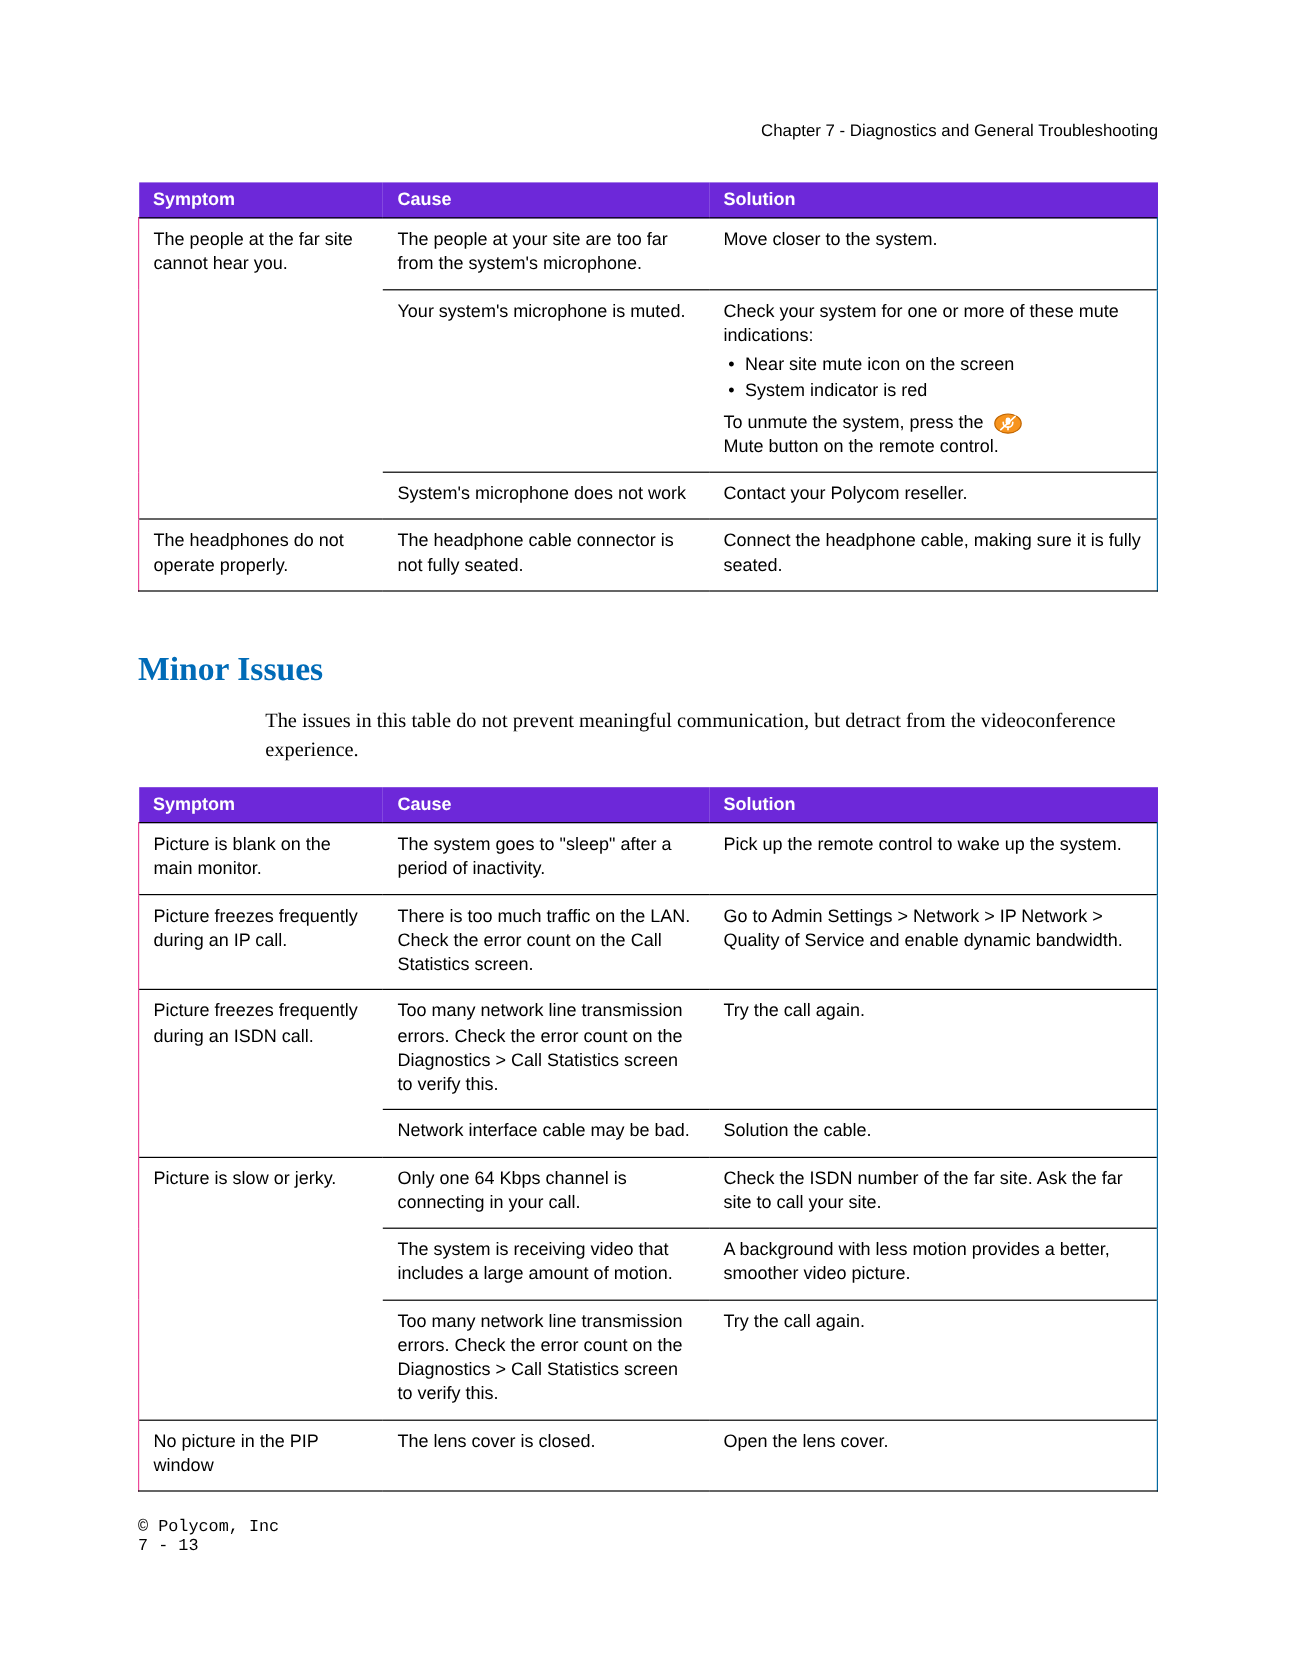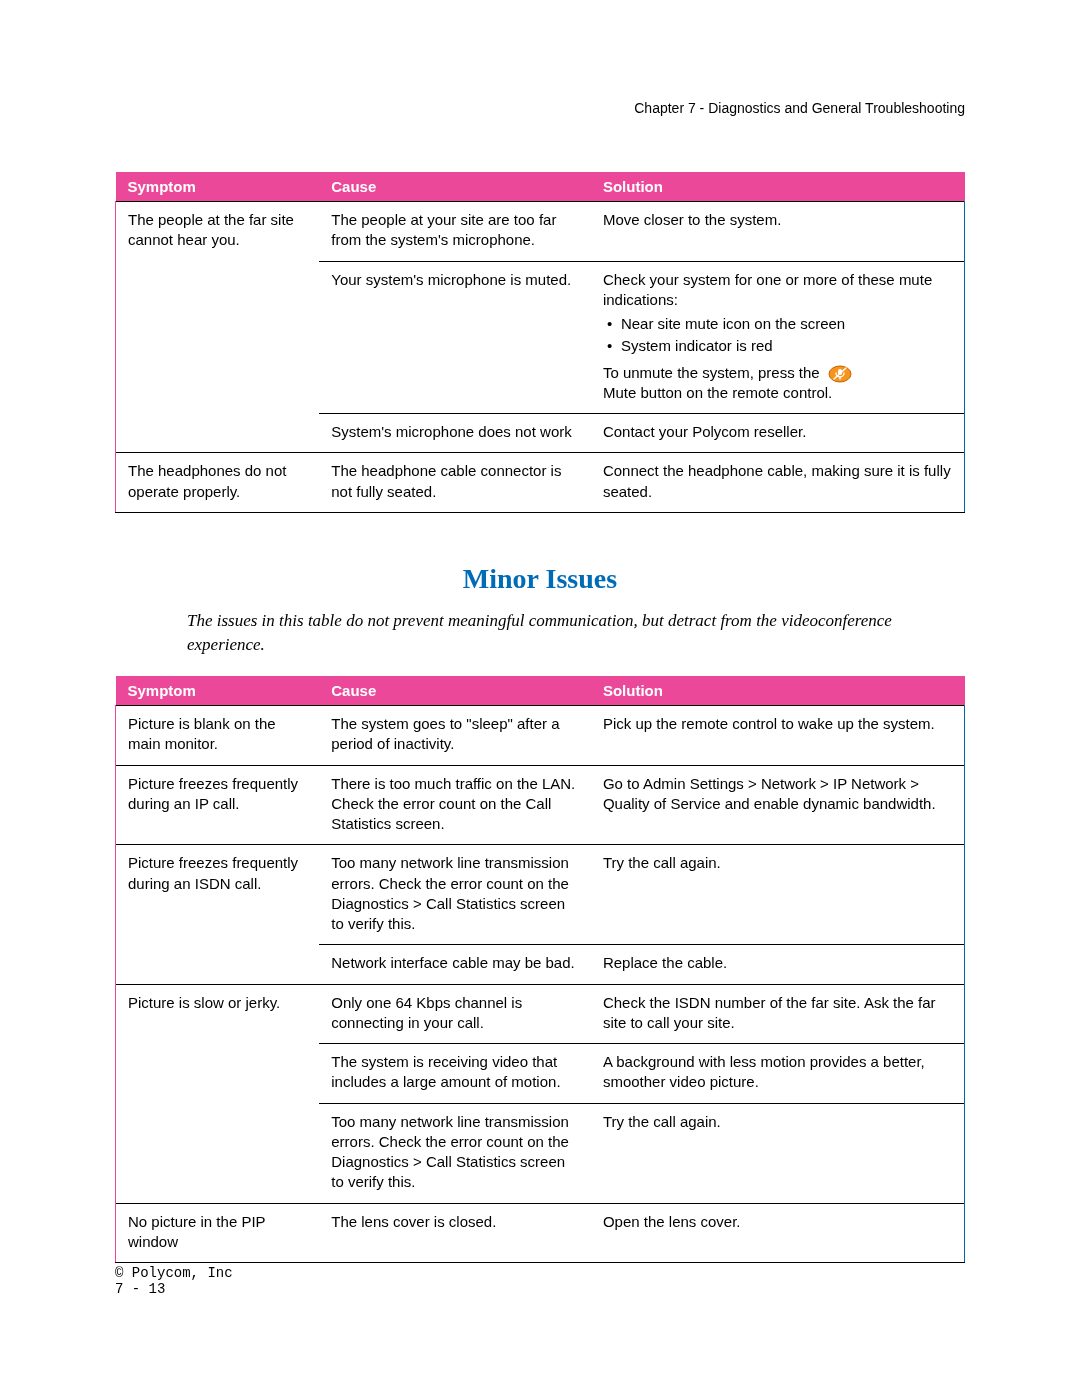--- a/index.html
+++ b/index.html
@@ -14,33 +14,33 @@
     height: 1397px;
     position: relative;
     box-sizing: border-box;
     padding: 100px 115px 0 115px;
   }
   .chapter-header {
     text-align: right;
     font-size: 14px;
     font-family: "Trebuchet MS", Arial, sans-serif;
     color: #000;
-    margin-bottom: 56px;
+    margin-bottom: 36px;
   }
   table.troubleshoot {
     border-collapse: collapse;
     width: 100%;
     table-layout: fixed;
     font-size: 15px;
   }
   table.troubleshoot col.c1 { width: 24%; }
   table.troubleshoot col.c2 { width: 32%; }
   table.troubleshoot col.c3 { width: 44%; }
   table.troubleshoot thead th {
-    background: #ec4899;
+    background: #6d28d9;
     color: #fff;
     text-align: left;
     font-weight: bold;
     font-size: 15px;
     padding: 6px 12px;
   }
   table.troubleshoot td {
     vertical-align: top;
     padding: 8px 12px 10px 12px;
     line-height: 1.35;
@@ -52,28 +52,26 @@
   .bottom td { border-bottom: 1px solid #000; }
   
   .sep-top { border-top: 1px solid #000; }
 
   .section-title {
     color: #006bb7;
     font-family: Georgia, "Times New Roman", serif;
     font-weight: bold;
     font-size: 28px;
     margin: 50px 0 14px 0;
-    text-align: center;
   }
   .section-intro {
     font-family: "Book Antiqua", Palatino, Georgia, serif;
     font-size: 17px;
     line-height: 1.45;
-    margin: 0 0 18px 72px;
-    font-style: italic;
+    margin: 0 0 18px 106px;
   }
   .footer {
     position: absolute;
     bottom: 100px;
     left: 115px;
     right: 115px;
     display: flex;
     justify-content: space-between;
     font-family: Liberation Mono, monospace;
     font-size: 14px;
@@ -202,21 +200,21 @@
 
       <tr class="group-top">
         <td class="outer-left" rowspan="2">Picture freezes frequently during an ISDN call.</td>
         <td>
           <span>Too many network line transmission errors. Check the error count on the </span><b>Diagnostics &gt; Call Statistics</b><span> screen to verify this.</span>
         </td>
         <td class="outer-right">Try the call again.</td>
       </tr>
       <tr>
         <td class="sep-top">Network interface cable may be bad.</td>
-        <td class="outer-right sep-top">Replace the cable.</td>
+        <td class="outer-right sep-top">Solution the cable.</td>
       </tr>
 
       <tr class="group-top">
         <td class="outer-left" rowspan="3">Picture is slow or jerky.</td>
         <td>Only one 64 Kbps channel is connecting in your call.</td>
         <td class="outer-right">Check the ISDN number of the far site. Ask the far site to call your site.</td>
       </tr>
       <tr>
         <td class="sep-top">The system is receiving video that includes a large amount of motion.</td>
         <td class="outer-right sep-top">A background with less motion provides a better, smoother video picture.</td>

